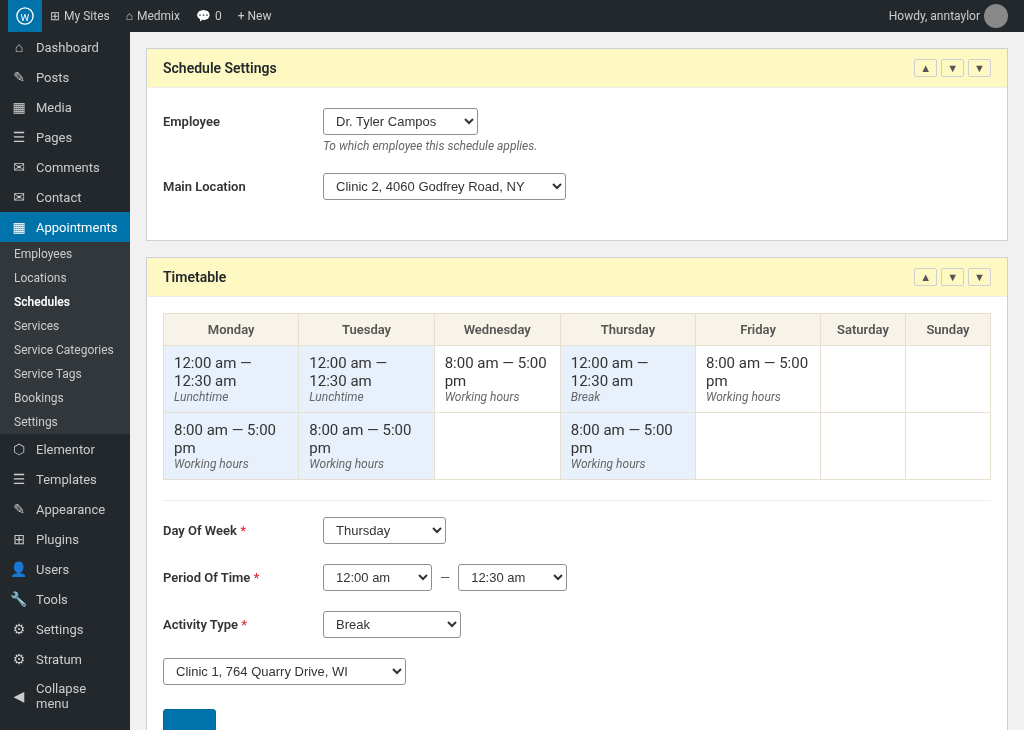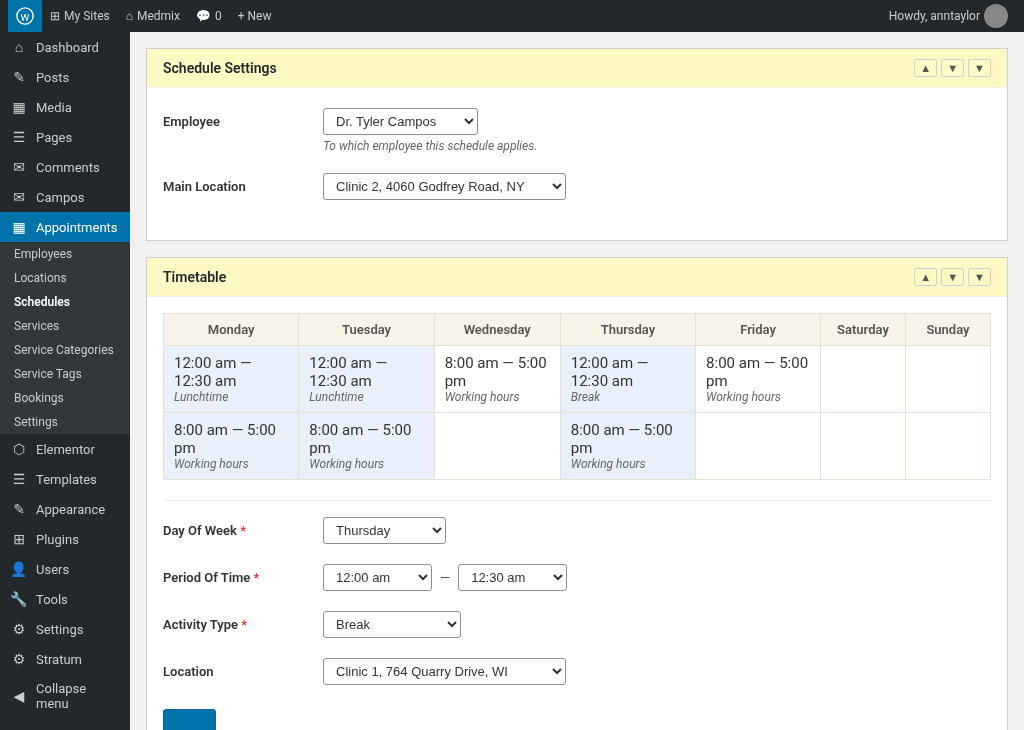--- a/index.html
+++ b/index.html
@@ -111,21 +111,21 @@
     <div class="sidebar-item">
       <span class="sidebar-icon">☰</span>
       <span>Pages</span>
     </div>
     <div class="sidebar-item">
       <span class="sidebar-icon">✉</span>
       <span>Comments</span>
     </div>
     <div class="sidebar-item">
       <span class="sidebar-icon">✉</span>
-      <span>Campos</span>
+      <span>Contact</span>
     </div>
     <div class="sidebar-item active">
       <span class="sidebar-icon">▦</span>
       <span>Appointments</span>
     </div>
     <div class="sidebar-sub">
       <div class="sidebar-item">
         <span>Employees</span>
       </div>
       <div class="sidebar-item">
@@ -356,21 +356,20 @@
             <div class="form-field">
               <select>
                 <option selected="">Break</option>
                 <option>Working hours</option>
                 <option>Lunchtime</option>
               </select>
             </div>
           </div>
 
           <div class="form-row">
-            <div class="form-label">Location</div>
             <div class="form-field">
               <select class="select-wide">
                 <option selected="">Clinic 1, 764 Quarry Drive, WI</option>
                 <option>Clinic 2, 4060 Godfrey Road, NY</option>
               </select>
             </div>
           </div>
 
           <div class="btn-row">
             <button class="btn-primary">Add</button>

